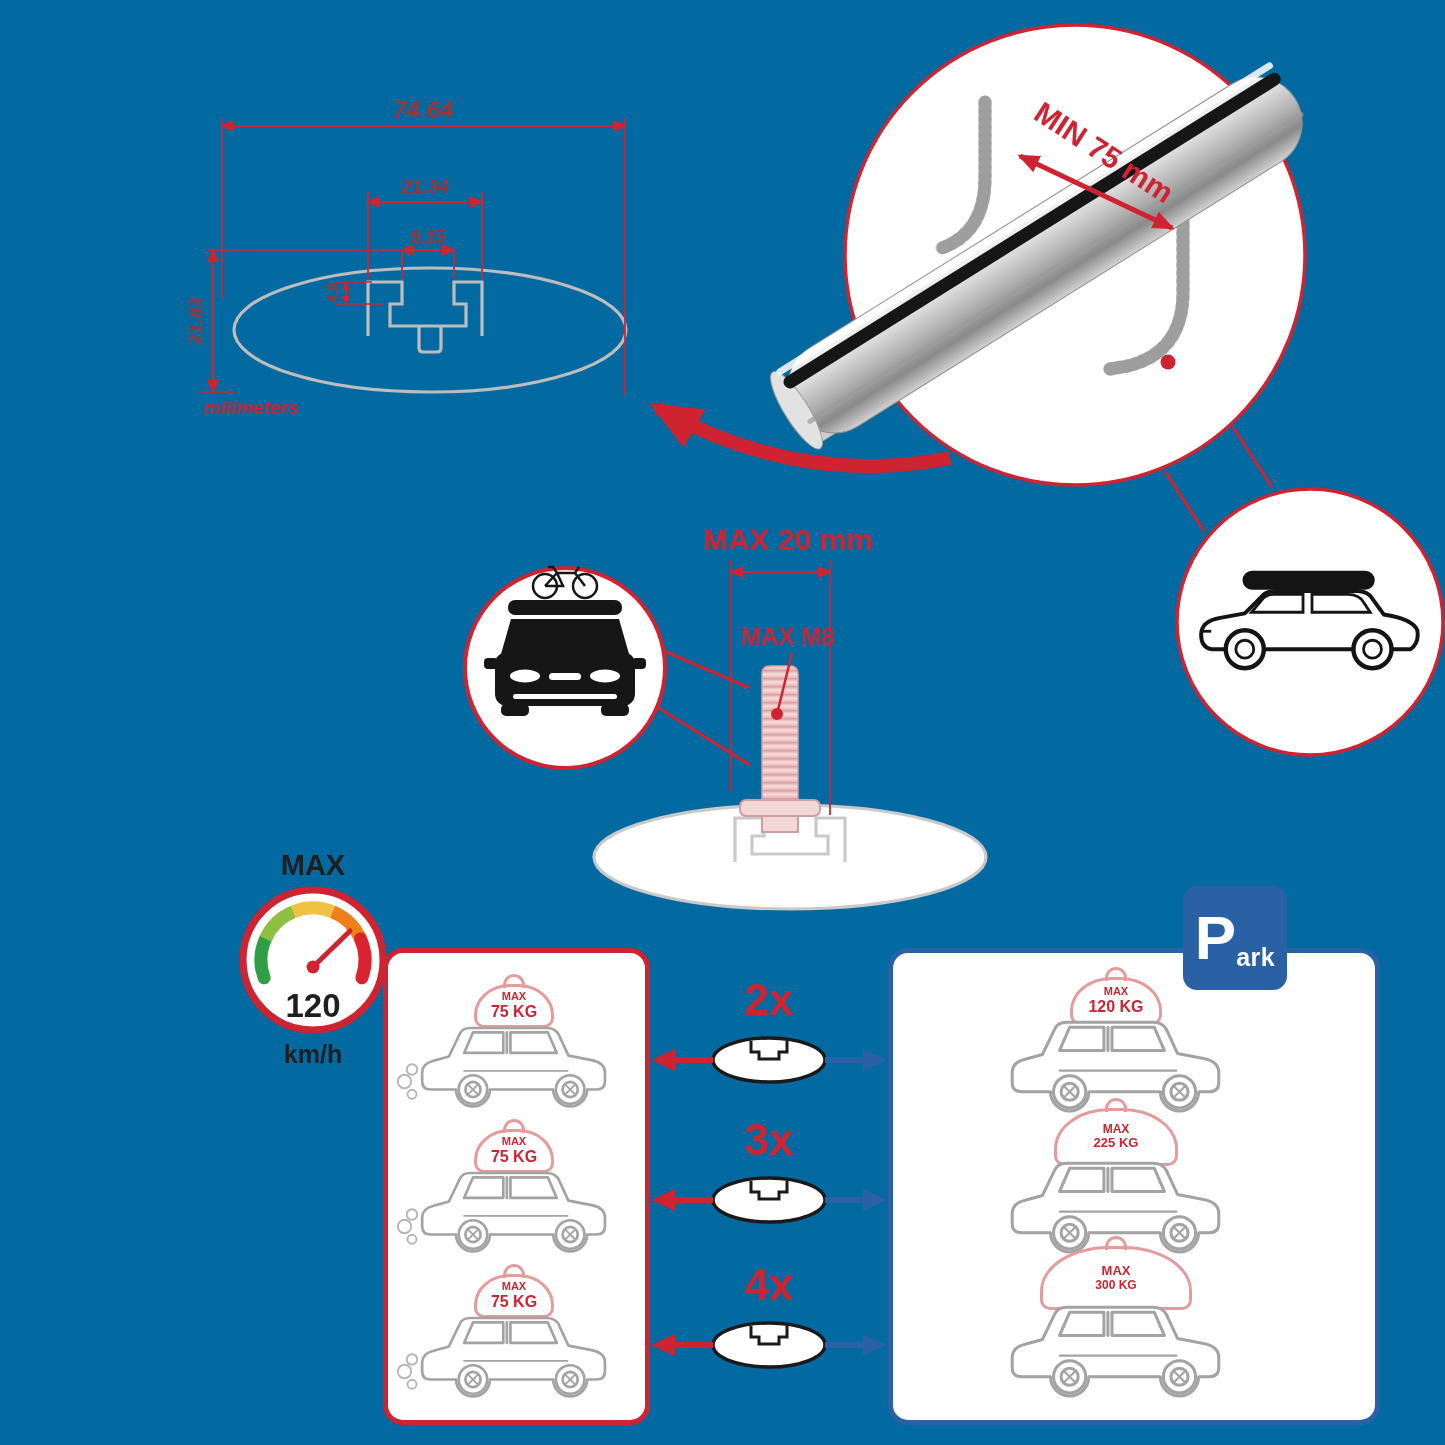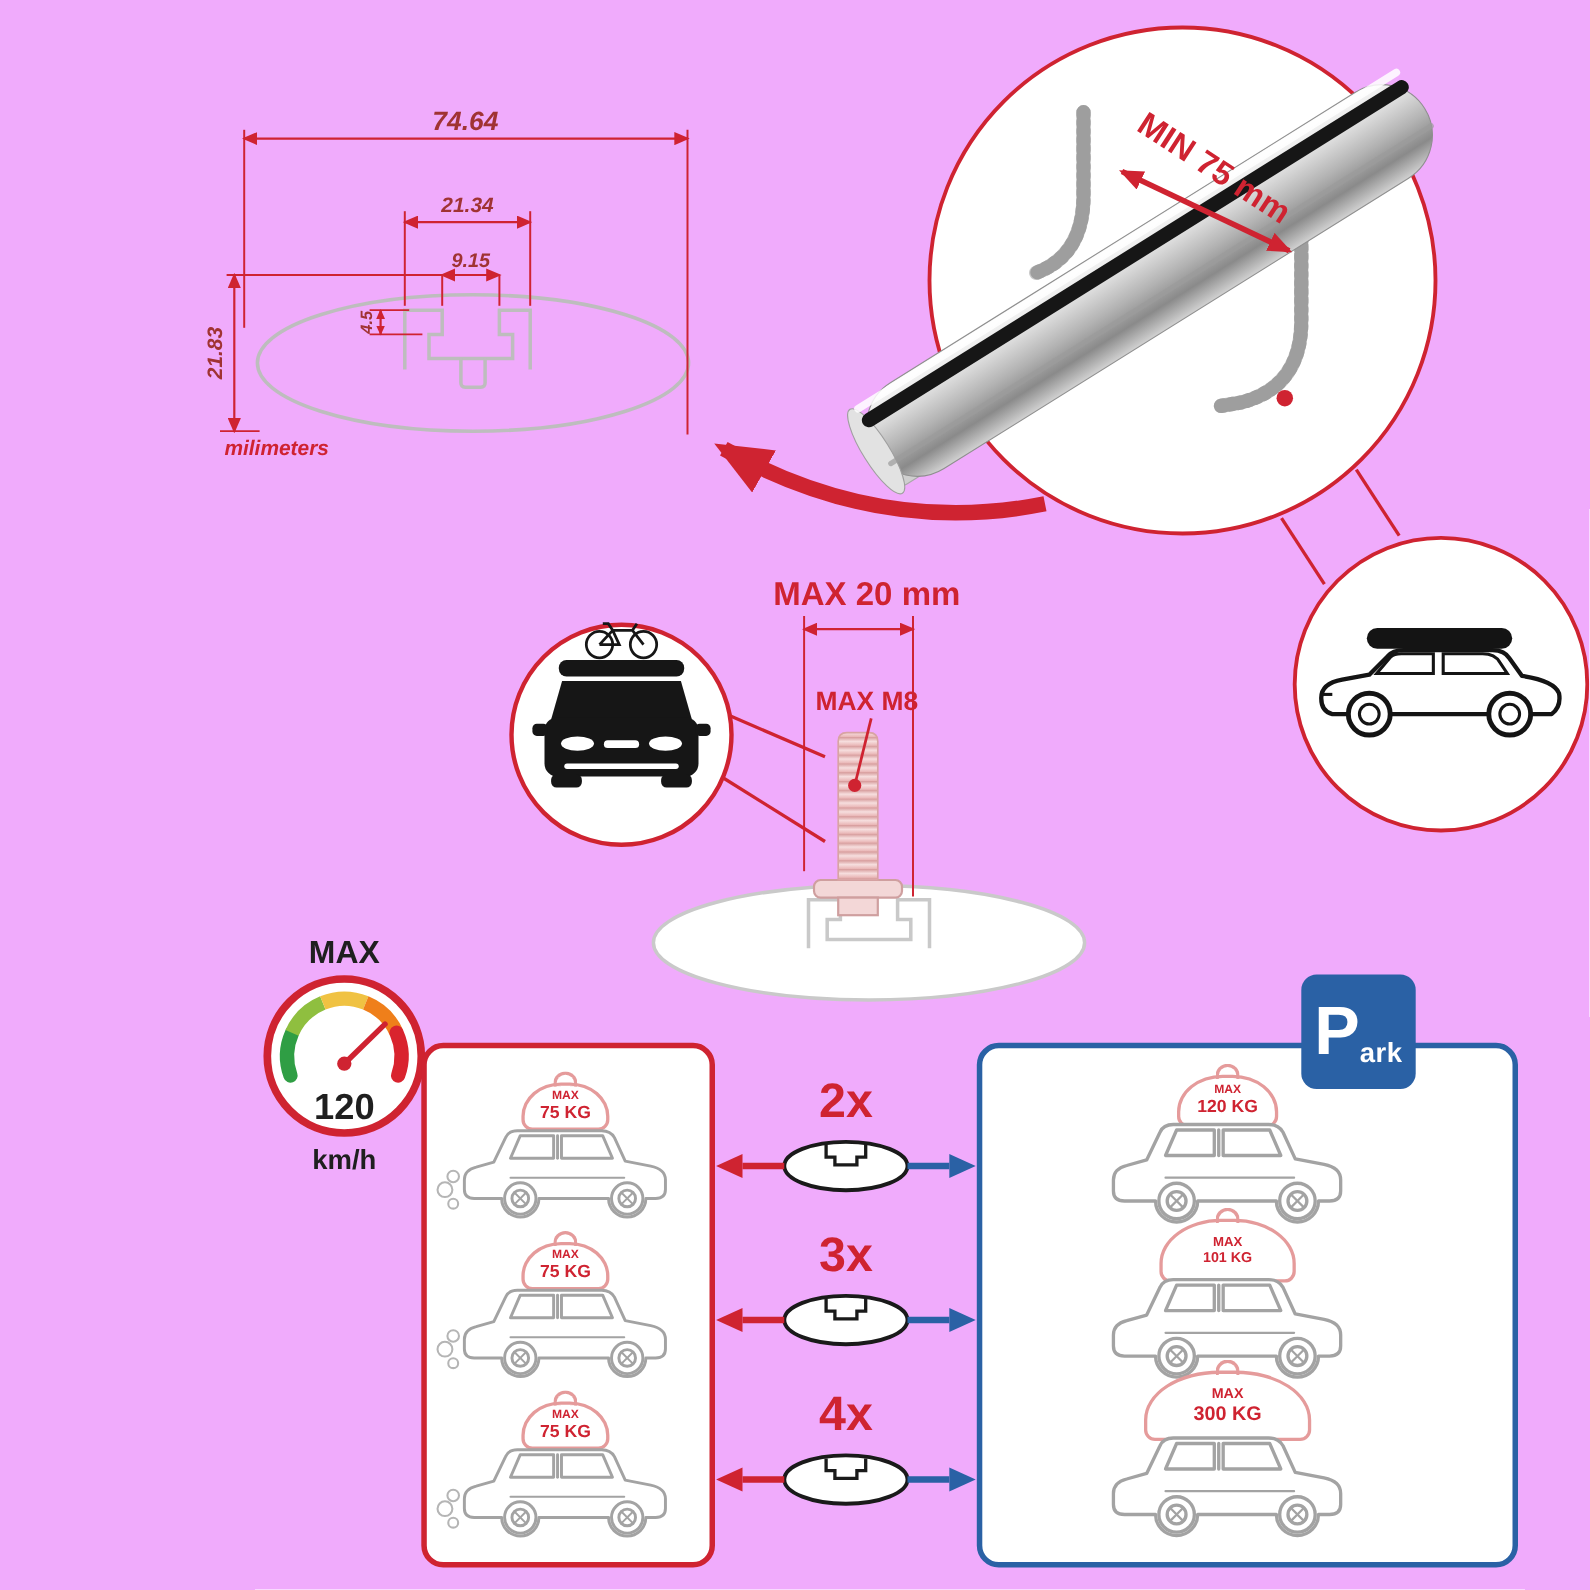--- a/index.html
+++ b/index.html
@@ -1,18 +1,18 @@
 <!DOCTYPE html>
 <html><head>
 <meta charset="utf-8">
 <style>
   *{margin:0;padding:0;box-sizing:border-box}
   html,body{background:#fff}
   body{font-family:"Liberation Sans",sans-serif}
-  #canvas{position:relative;width:1445px;height:1445px;background:#f0abfc;overflow:hidden}
+  #canvas{position:relative;width:1445px;height:1445px;background:#0369a1;overflow:hidden}
   .abs{position:absolute}
   svg{overflow:visible}
   svg text{font-family:"Liberation Sans",sans-serif}
   .dim-num{fill:#a03333;font-weight:bold;font-style:italic}
   .red-label{fill:#cf2331;font-weight:bold}
   .dark-label{fill:#1f1f1f;font-weight:bold}
   .panel{position:absolute;background:#fff;border-radius:20px}
   .panel-red{border:5px solid #cf2331}
   .panel-blue{border:5px solid #2a61a5}
   .car-block{position:absolute}
@@ -22,21 +22,21 @@
        border:3px solid #e59b9b;background:#fff;color:#cf2331;
        display:flex;flex-direction:column;align-items:center;justify-content:center;
        font-weight:bold;text-align:center;
        border-radius:45% 45% 10px 10px / 70% 70% 10px 10px}
   .bag-handle{position:absolute;top:-13px;left:50%;transform:translateX(-50%);
        width:22px;height:14px;border:3px solid #e59b9b;border-bottom:none;
        border-radius:11px 11px 0 0;background:transparent}
   .bag-max{font-size:11px;line-height:1.15}
   .bag-weight{font-size:16px;line-height:1.15}
   .bag-m .bag-max{font-size:12px}.bag-m .bag-weight{font-size:13px}
-  .bag-l .bag-max{font-size:13px}.bag-l .bag-weight{font-size:18px}
+  .bag-l .bag-max{font-size:13px}.bag-l .bag-weight{font-size:12px}
   #park-sign{position:absolute;left:1183px;top:886px;width:104px;height:104px;
        background:#2a61a5;border-radius:14px;display:flex;align-items:center;
        justify-content:center;color:#fff;z-index:5}
   #park-sign .p{font-size:62px;font-weight:bold;line-height:.9}
   #park-sign .ark{font-size:25px;font-weight:bold;margin-top:38px;letter-spacing:.5px}
   .hidden-defs{position:absolute;width:0;height:0;overflow:hidden}
 </style>
 </head>
 <body>
 
@@ -308,21 +308,21 @@
       <span class="bag-weight">120 KG</span>
     </div>
     <svg class="car-svg" width="262" height="121" viewBox="0 0 260 120">
         <use href="#suv-shape"></use>
       </svg>
   </div>
   <div class="car-block bag-m" style="left:985px;top:1096px;width:262px;height:160px">
     <div class="bag" style="width:124px;height:58px;top:12px">
       <span class="bag-handle"></span>
       <span class="bag-max">MAX</span>
-      <span class="bag-weight">101 KG</span>
+      <span class="bag-weight">225 KG</span>
     </div>
     <svg class="car-svg" width="262" height="121" viewBox="0 0 260 120">
         <use href="#suv-shape"></use>
       </svg>
   </div>
   <div class="car-block bag-l" style="left:985px;top:1240px;width:262px;height:160px">
     <div class="bag" style="width:152px;height:64px;top:6px">
       <span class="bag-handle"></span>
       <span class="bag-max">MAX</span>
       <span class="bag-weight">300 KG</span>

